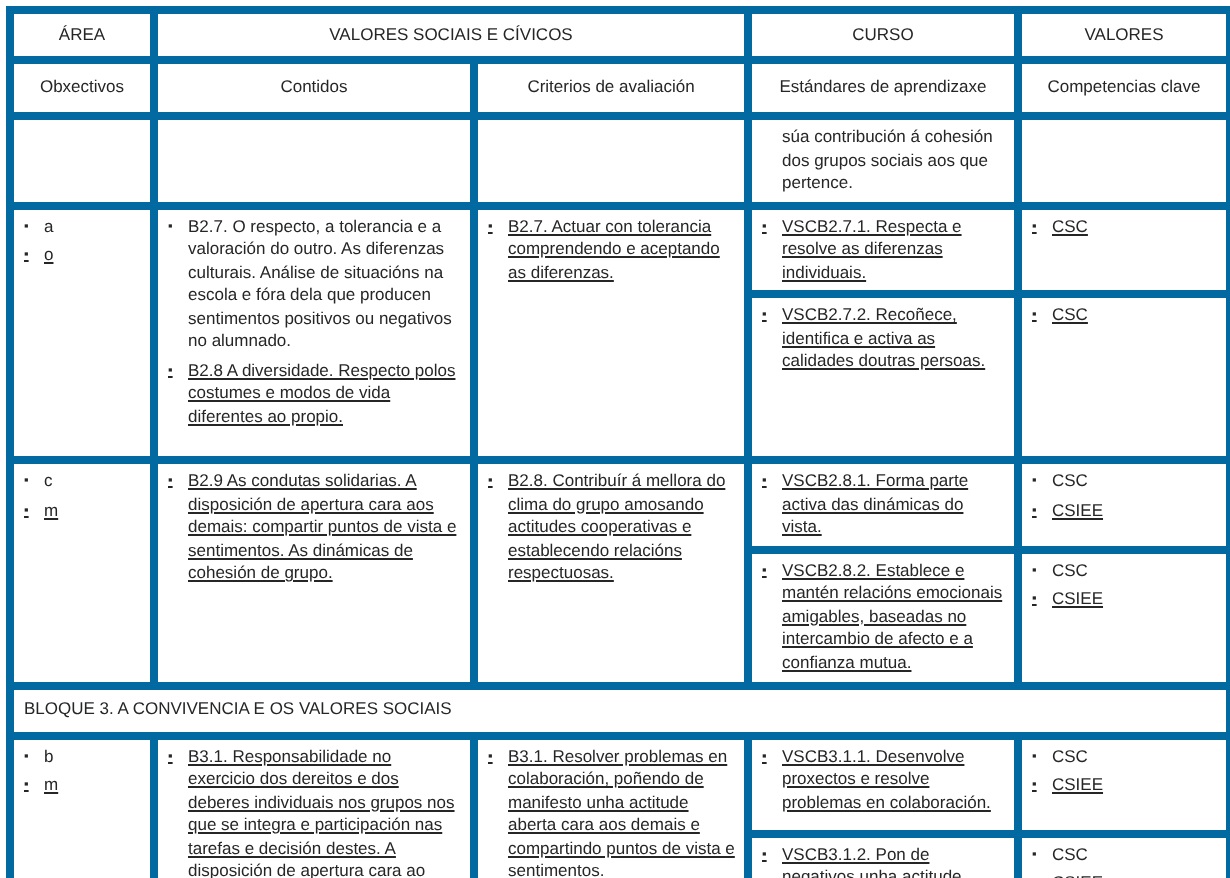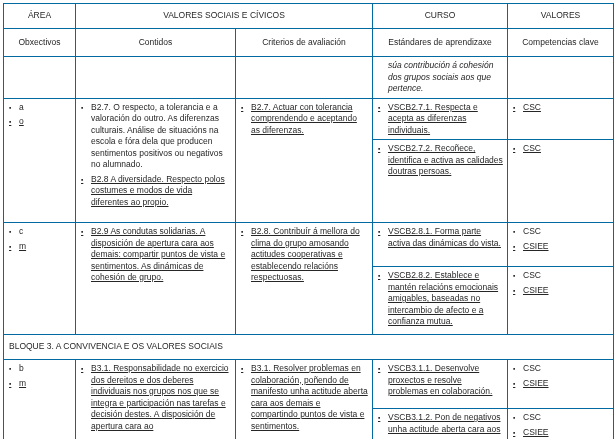--- a/index.html
+++ b/index.html
@@ -10,36 +10,36 @@
     width: 615px;
     height: 439px;
   }
   .page { padding: 3px; }
   table.curr {
     border-collapse: collapse;
     table-layout: fixed;
     width: 610px;
   }
   td, th {
-    border: 1px solid #0369a1;
+    border: 4px solid #0369a1;
     font-size: 8.5px;
     line-height: 11.5px;
     font-weight: normal;
     vertical-align: top;
     padding: 3px 4px 3px 5px;
     overflow: hidden;
   }
   th {
     vertical-align: middle;
     text-align: center;
     padding: 2px 3px;
   }
   tr.h1 { height: 25px; }
   tr.h2 { height: 28px; }
-  tr.cont-row { height: 41px; font-style: italic; }
+  tr.cont-row { height: 41px; }
   tr.r0a { height: 31px; }
   tr.r0b { height: 83px; }
   tr.r1a { height: 44px; }
   tr.r1b { height: 68px; }
   tr.blq { height: 25px; }
   tr.r2a { height: 49px; }
   tr.r2b { height: 35px; }
   .li { display: flex; margin: 0 0 3px 0; }
   .li:last-child { margin-bottom: 0; text-decoration: underline; }
   .blt {
@@ -116,21 +116,21 @@
       </td>
       <td rowspan="2">
         <div class="li">
               <span class="blt">▪</span>
               <span class="li-text">B2.7. Actuar con tolerancia comprendendo e aceptando as diferenzas.</span>
             </div>
       </td>
       <td>
         <div class="li">
               <span class="blt">▪</span>
-              <span class="li-text">VSCB2.7.1. Respecta e acepta as diferenzas individuais.</span>
+              <span class="li-text">VSCB2.7.1. Respecta e resolve as diferenzas individuais.</span>
             </div>
       </td>
       <td>
         <div class="li">
               <span class="blt">▪</span>
               <span class="li-text">CSC</span>
             </div>
       </td>
     </tr>
 

